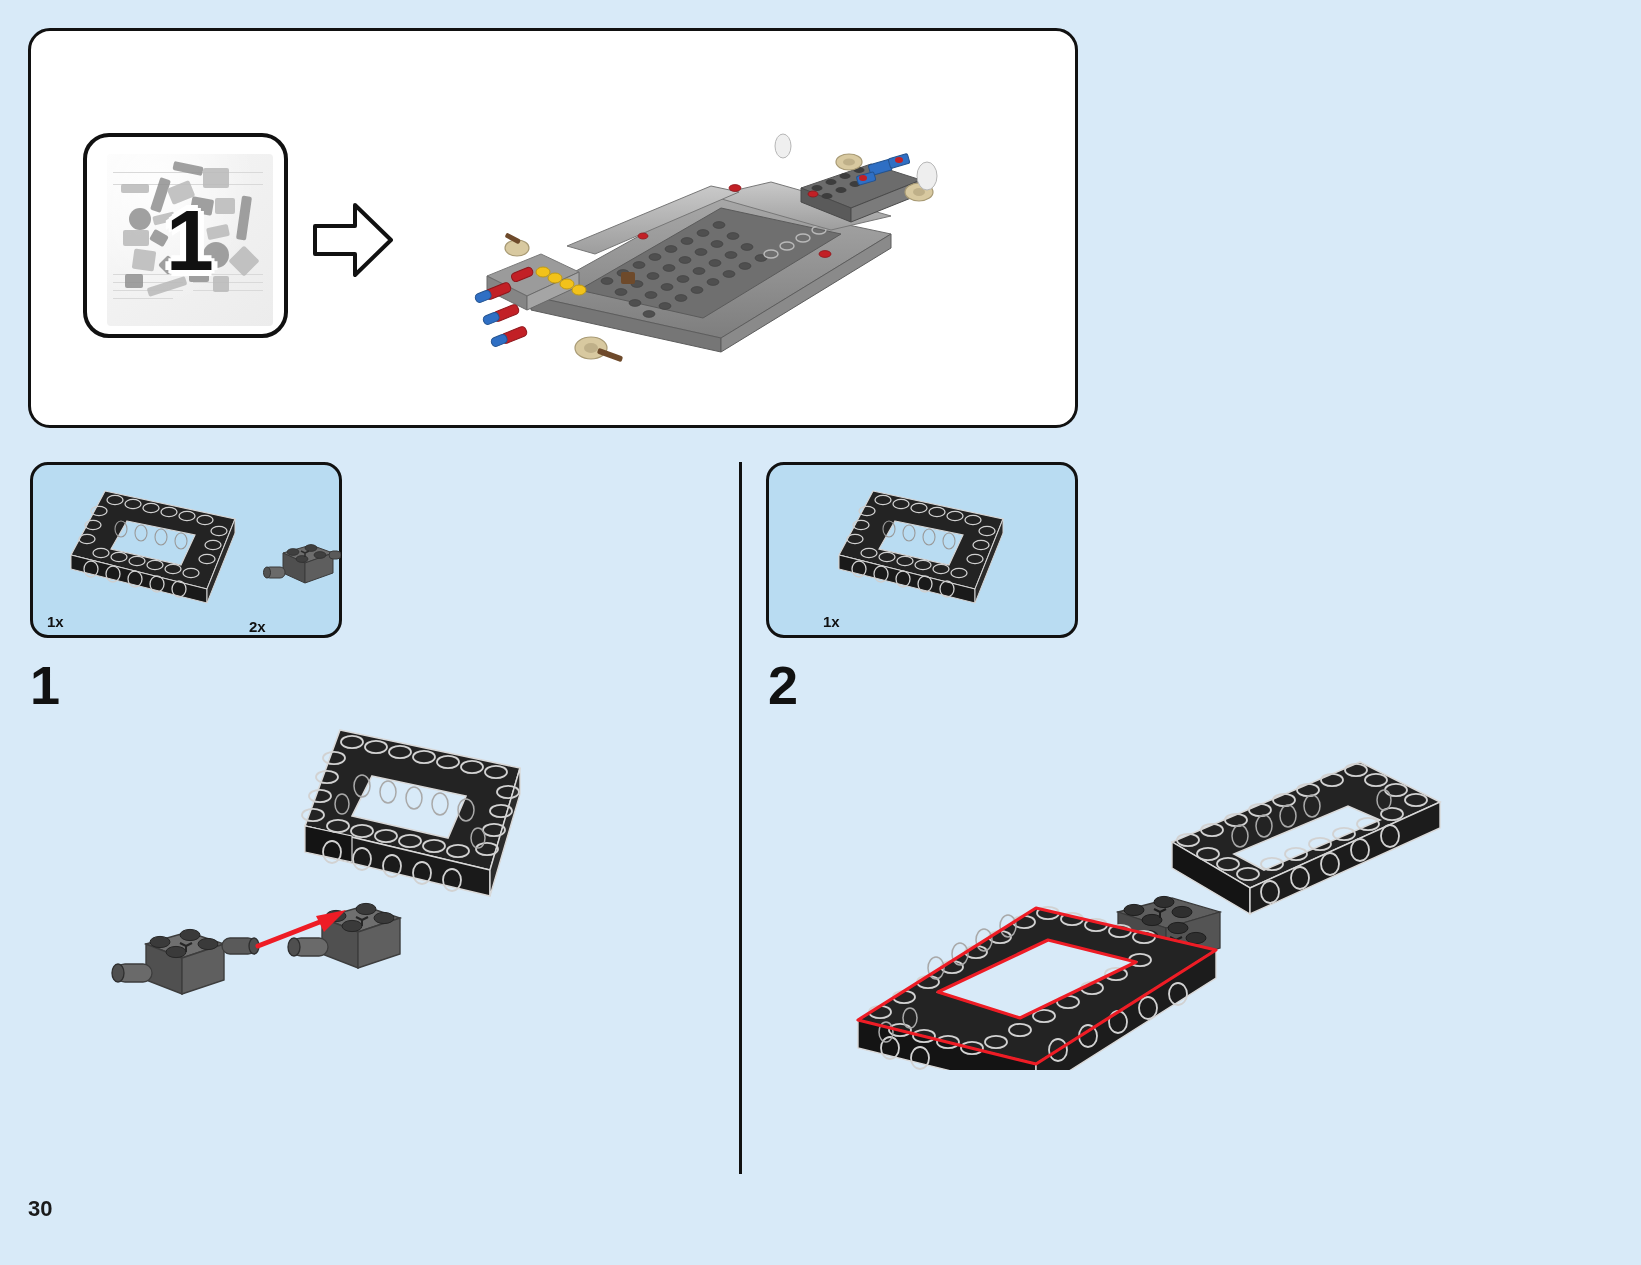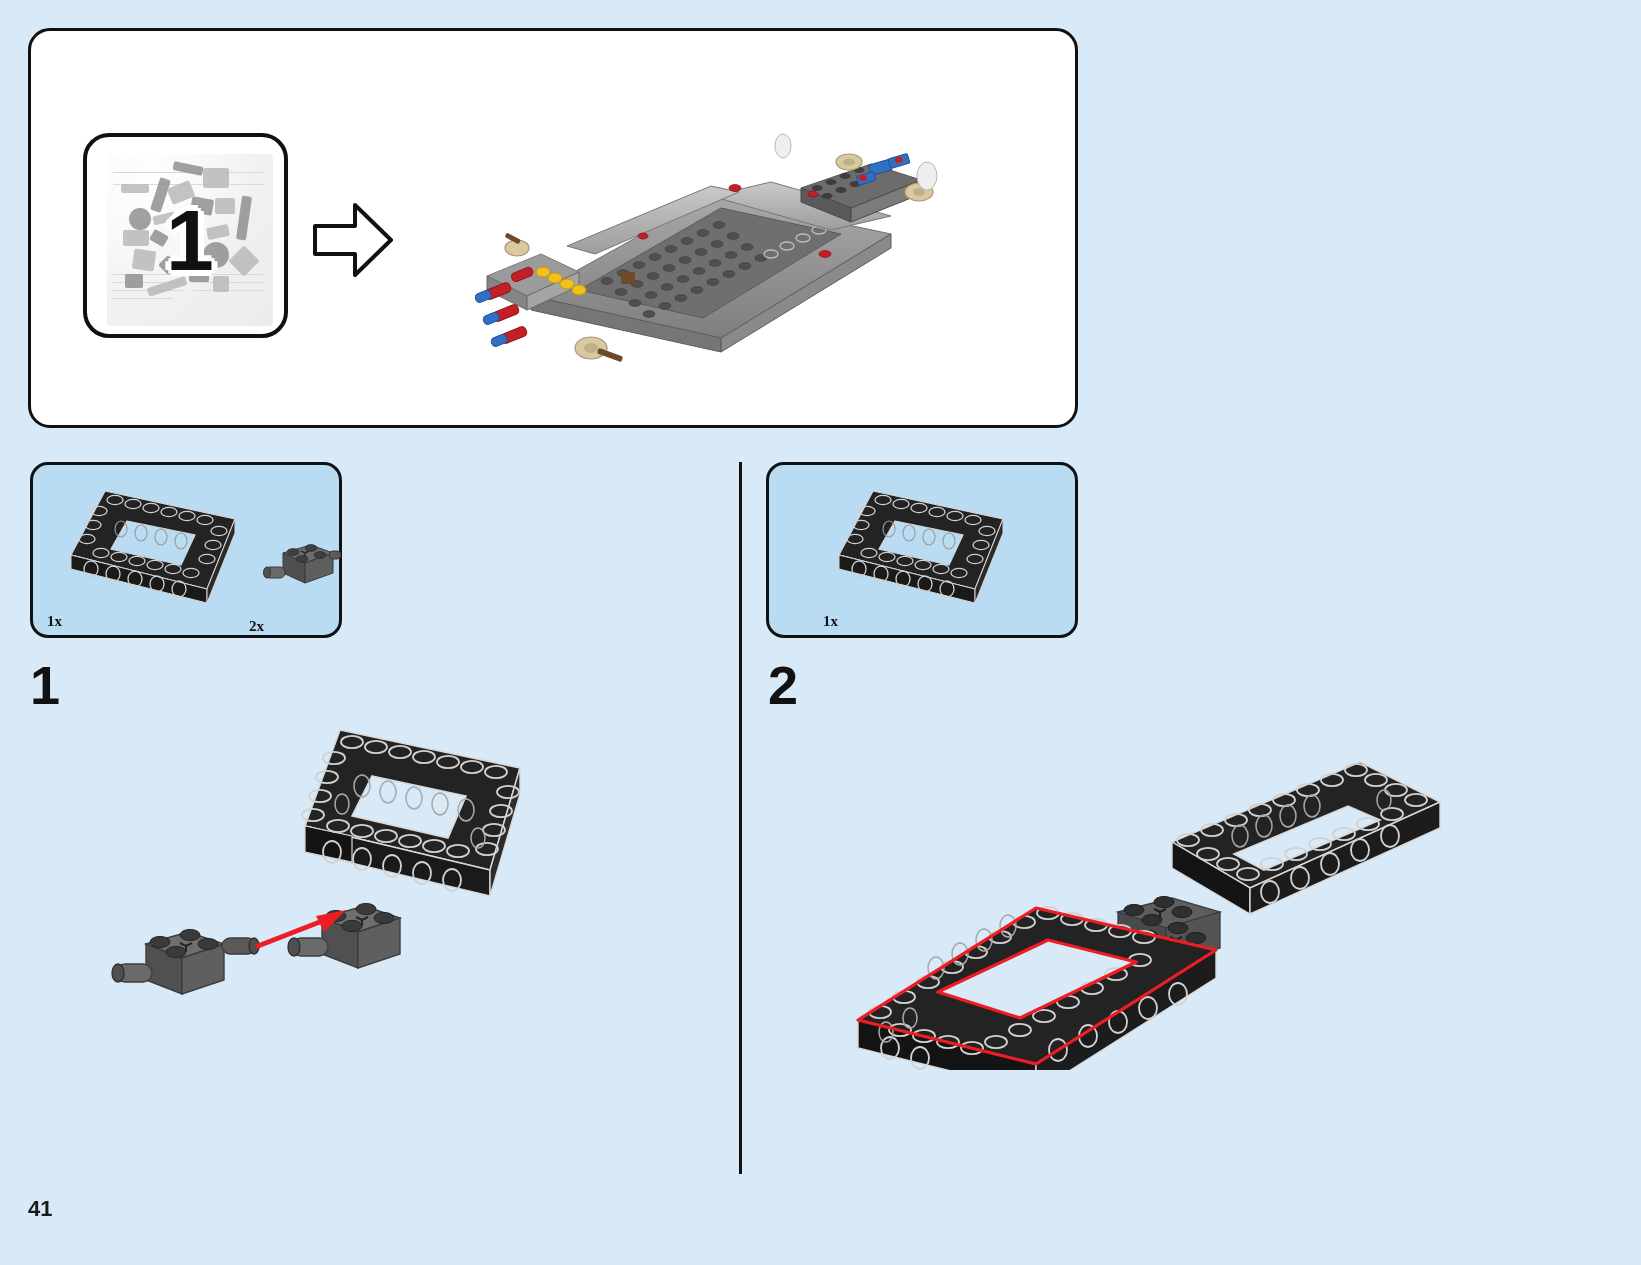--- a/index.html
+++ b/index.html
@@ -119,21 +119,21 @@
     box-sizing: border-box;
   }
   #parts-box-1 { left: 30px;  top: 462px; width: 312px; height: 176px; }
   #parts-box-2 { left: 766px; top: 462px; width: 312px; height: 176px; }
 
   .qty-label {
     position: absolute;
     font-size: 15px;
     font-weight: bold;
     color: #111111;
-    font-family: Liberation Serif, serif;
+    font-family: Liberation Sans, sans-serif;
   }
 
   
   .step-number {
     position: absolute;
     font-size: 54px;
     font-weight: bold;
     color: #111111;
     line-height: 1;
     font-family: "Liberation Sans", sans-serif;
@@ -678,13 +678,13 @@
         <ellipse cx="188" cy="226" rx="8" ry="11"></ellipse>
       <ellipse cx="66" cy="332" rx="7" ry="10"></ellipse>
         <ellipse cx="90" cy="318" rx="7" ry="10"></ellipse>
     </g>
 
     <path d="M38 320 L216 208 L396 250 L216 364 Z" fill="none" stroke="#ee1c25" stroke-width="3.2" stroke-linejoin="round"></path>
     <path d="M118 292 L228 240 L316 262 L200 318 Z" fill="none" stroke="#ee1c25" stroke-width="3.2" stroke-linejoin="round"></path>
   </g>
 </svg>
 
-<div id="page-number">41</div>
+<div id="page-number">30</div>
 
 </body></html>

